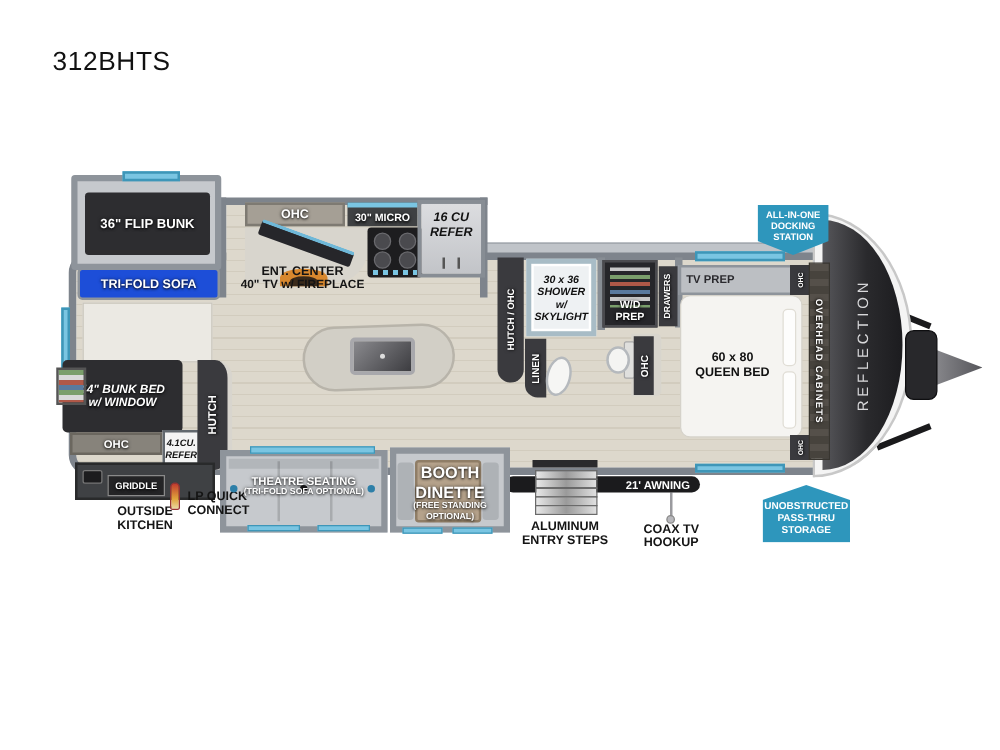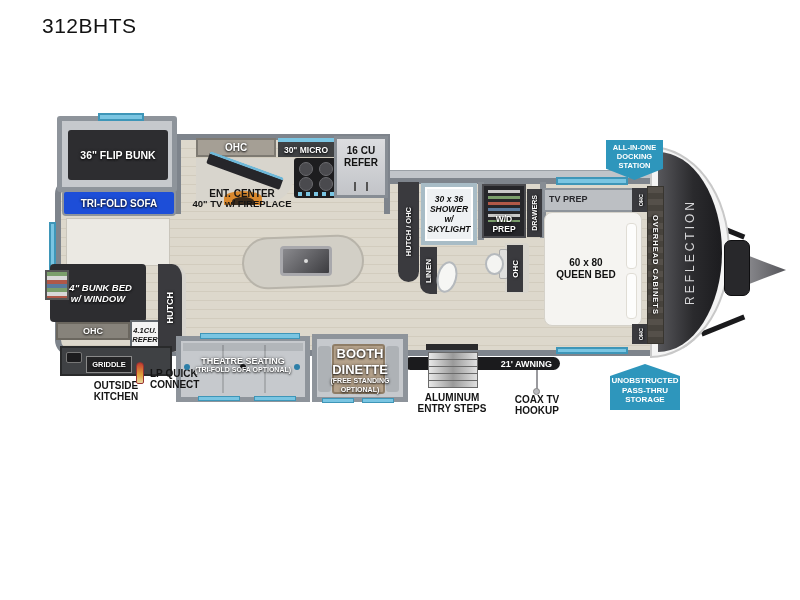--- a/index.html
+++ b/index.html
@@ -1,17 +1,17 @@
 <!DOCTYPE html>
 <html><head>
 <meta charset="utf-8">
 <style>
   html,body{margin:0;padding:0;background:#fff;}
   body{width:800px;height:600px;font-family:"Liberation Sans",sans-serif;}
-  .plan{position:relative;width:800px;height:472px;background:#fff;overflow:hidden;}
+  .plan{position:relative;width:800px;height:472px;background:#fff;overflow:hidden;margin-top:24px;}
   .abs{position:absolute;box-sizing:border-box;}
   .flexc{display:flex;align-items:center;justify-content:center;}
   .flexcol{display:flex;flex-direction:column;align-items:center;justify-content:center;font-style:italic;}
   .wlbl{color:#fff;font-weight:bold;text-align:center;text-shadow:0 1px 2px rgba(0,0,0,.85),0 0 3px rgba(0,0,0,.5);}
   .klbl{color:#141414;font-weight:bold;text-align:center;line-height:1.1;}
   .vup{writing-mode:vertical-rl;transform:rotate(180deg);}
   .vdown{writing-mode:vertical-rl;}
   .line{display:block;}
 
   .title{left:42px;top:14px;font-size:21px;color:#111;letter-spacing:.5px;}
@@ -57,21 +57,21 @@
   .ohcKit{left:196px;top:138px;width:80px;height:19px;background:#a59f95;border:2px solid #7e7a72;font-size:10px;z-index:4;}
   .micro{left:278px;top:138px;width:56px;height:19px;background:#3f4143;border-top:4px solid #7ac5e2;font-size:8.5px;z-index:4;}
   .stove{left:294px;top:158px;width:44px;height:40px;background:#1d1d1f;border-radius:3px;z-index:4;}
   .burner{position:absolute;width:12px;height:12px;border-radius:50%;background:#4a4a4e;border:1px solid #6a6a6e;}
   .knobs{position:absolute;left:4px;bottom:2px;width:36px;height:4px;background:repeating-linear-gradient(90deg,#7ac5e2 0 4px,transparent 4px 8px);}
   .counter{left:196px;top:158px;width:98px;height:44px;background:#d8d5cd;border-radius:0 0 26px 0;z-index:3;}
   .tvdiag{left:206px;top:164px;width:78px;height:13px;background:#26262a;border-top:3px solid #6fb8d8;border-radius:2px;transform:rotate(20deg);z-index:4;}
   .fire{left:224px;top:191px;width:38px;height:14px;background:#d8882e;border-radius:100% 100% 0 0;z-index:4;}
   .fire i{position:absolute;left:8px;top:6px;width:22px;height:8px;background:#3a2a1a;border-radius:100% 100% 0 0;}
   .entText{left:184px;top:188px;width:116px;font-size:10px;z-index:5;text-align:center;}
-  .refer16{left:334px;top:136px;width:54px;height:62px;background:linear-gradient(180deg,#dcdde0,#c2c4c8);border:3px solid #878d94;color:#111;font-weight:bold;text-align:center;font-size:10px;line-height:1.15;padding-top:6px;z-index:4;}
+  .refer16{left:334px;top:136px;width:54px;height:62px;background:linear-gradient(180deg,#dcdde0,#c2c4c8);border:3px solid #878d94;color:#111;font-weight:bold;text-align:center;font-size:10px;line-height:1.15;padding-top:6px;z-index:4;font-style:italic;}
   .refhandle{position:absolute;left:50%;bottom:4px;width:10px;height:9px;border-left:2px solid #555;border-right:2px solid #555;transform:translateX(-50%);}
   .island{left:242px;top:236px;width:122px;height:52px;background:#d2cfc6;border:2px solid #b8b4aa;border-radius:26px;transform:rotate(-2deg);z-index:3;}
   .isink{left:280px;top:246px;width:52px;height:30px;background:linear-gradient(135deg,#8a8a8e,#3c3c40);border:3px solid #a8a8ac;border-radius:4px;z-index:4;}
   .isink i{position:absolute;left:50%;top:50%;width:4px;height:4px;margin:-2px;border-radius:50%;background:#ddd;}
 
   
   .hutchohc{left:398px;top:182px;width:21px;height:100px;background:#3a3a3e;border-radius:0 0 12px 12px;font-size:7.5px;z-index:4;}
   .shower{left:421px;top:183px;width:56px;height:62px;background:#eef1f3;border:4px solid #a8bcc6;box-shadow:inset 0 0 0 2px #fff;color:#111;font-weight:bold;font-size:8.5px;line-height:1.2;text-align:center;z-index:3;}
   .bwall1{left:478px;top:182px;width:6px;height:58px;background:#878d94;z-index:3;}
   .bwall2{left:540px;top:182px;width:6px;height:56px;background:#878d94;z-index:3;}

